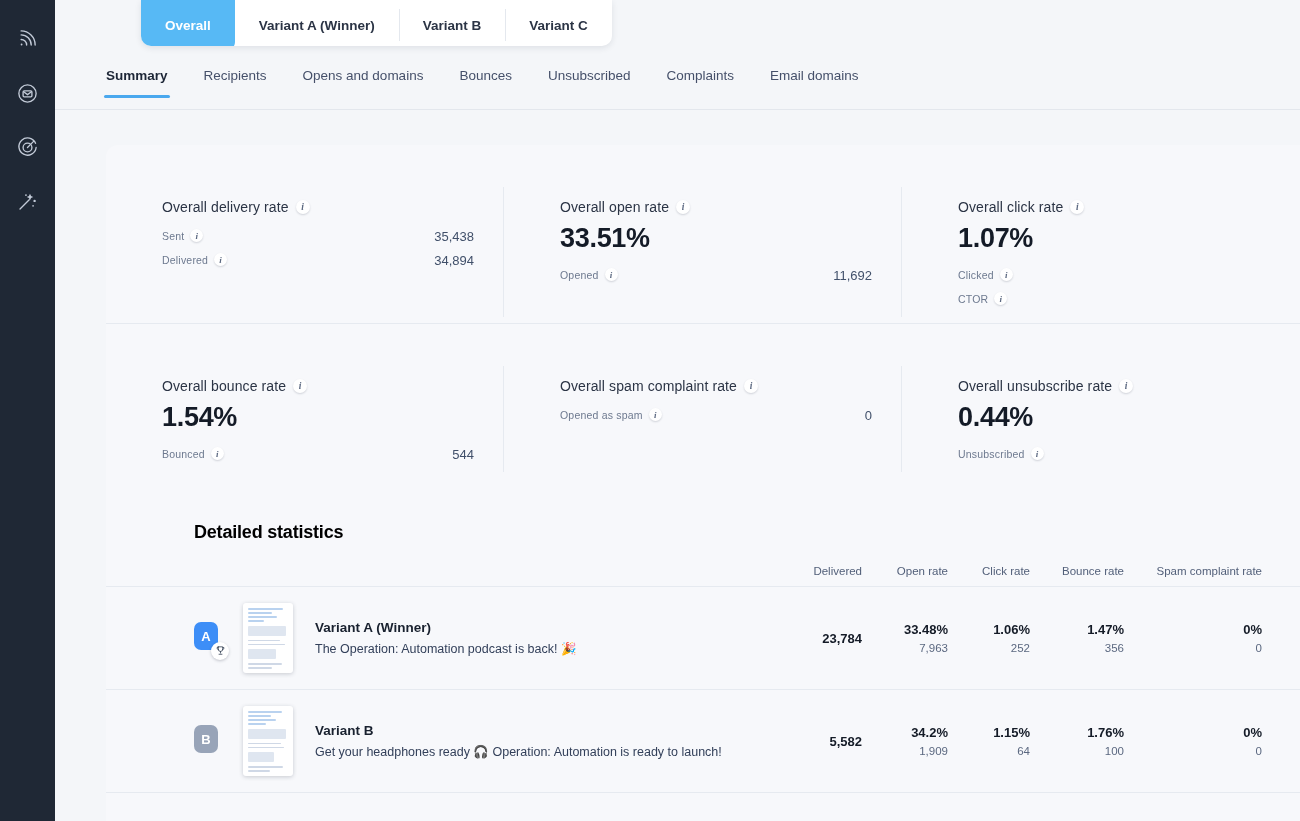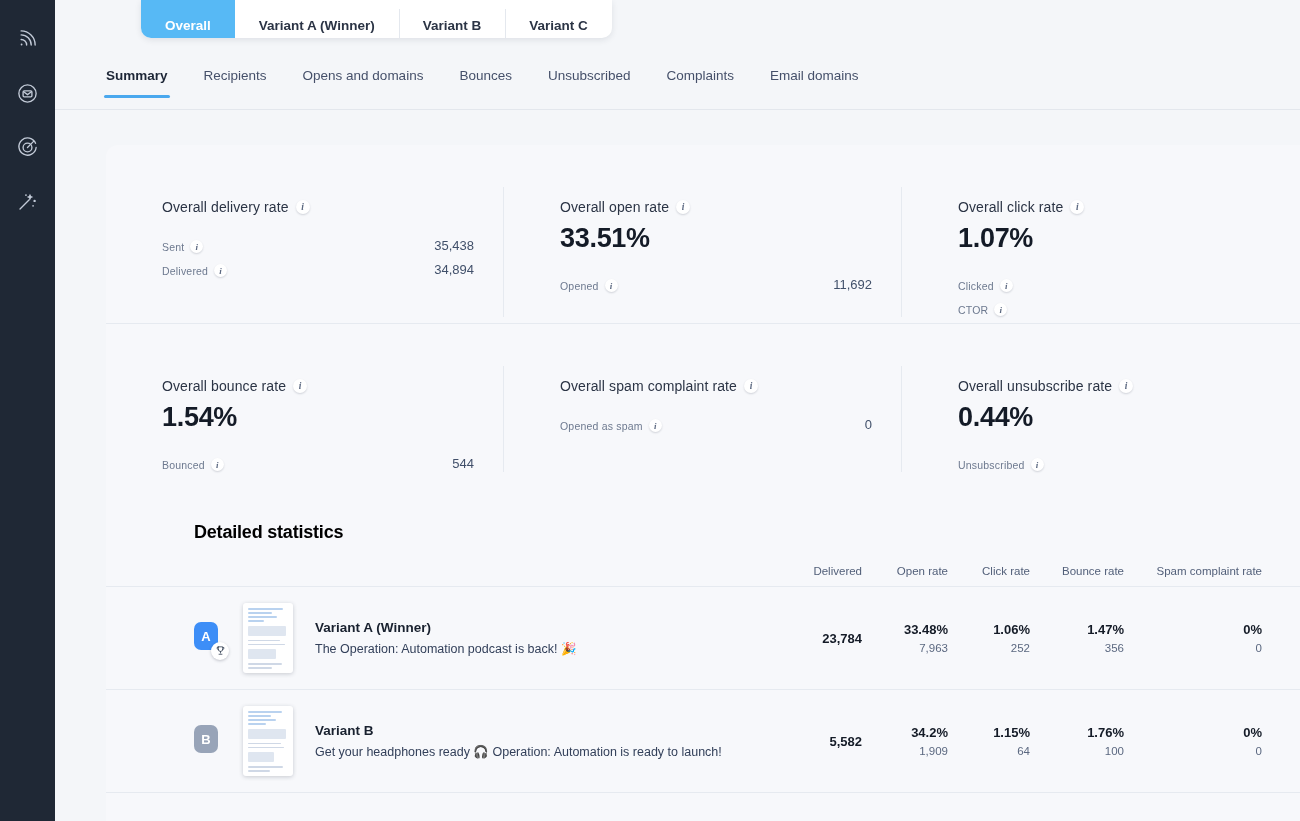--- a/index.html
+++ b/index.html
@@ -36,21 +36,21 @@
     height: 821px;
     position: relative;
     background: #f4f6f9;
     overflow: hidden;
   }
 
   
   .variant-tabs {
     position: absolute;
     left: 86px; top: 0px;
-    height: 38px;
+    height: 46px;
     display: flex;
     background: #ffffff;
     border-radius: 0 0 10px 10px;
     box-shadow: 0 2px 6px rgba(30,40,60,0.10);
     overflow: hidden;
   }
   .variant-tab {
     display: flex; align-items: center; justify-content: center;
     padding: 0 24px;
     height: 50px;
@@ -137,21 +137,21 @@
   }
   .stat-value {
     font-size: 27px;
     font-weight: 700;
     color: #141b27;
     margin-top: 8px;
     letter-spacing: -.3px;
   }
   .stat-lines { margin-top: 14px; }
   .stat-line {
-    display: flex; align-items: flex-end;
+    display: flex; align-items: flex-start;
     height: 24px;
   }
   .stat-line-label {
     display: flex; align-items: center;
     font-size: 10.5px;
     color: #6d798f;
     letter-spacing: .2px;
   }
   .stat-line-val {
     margin-left: auto;

